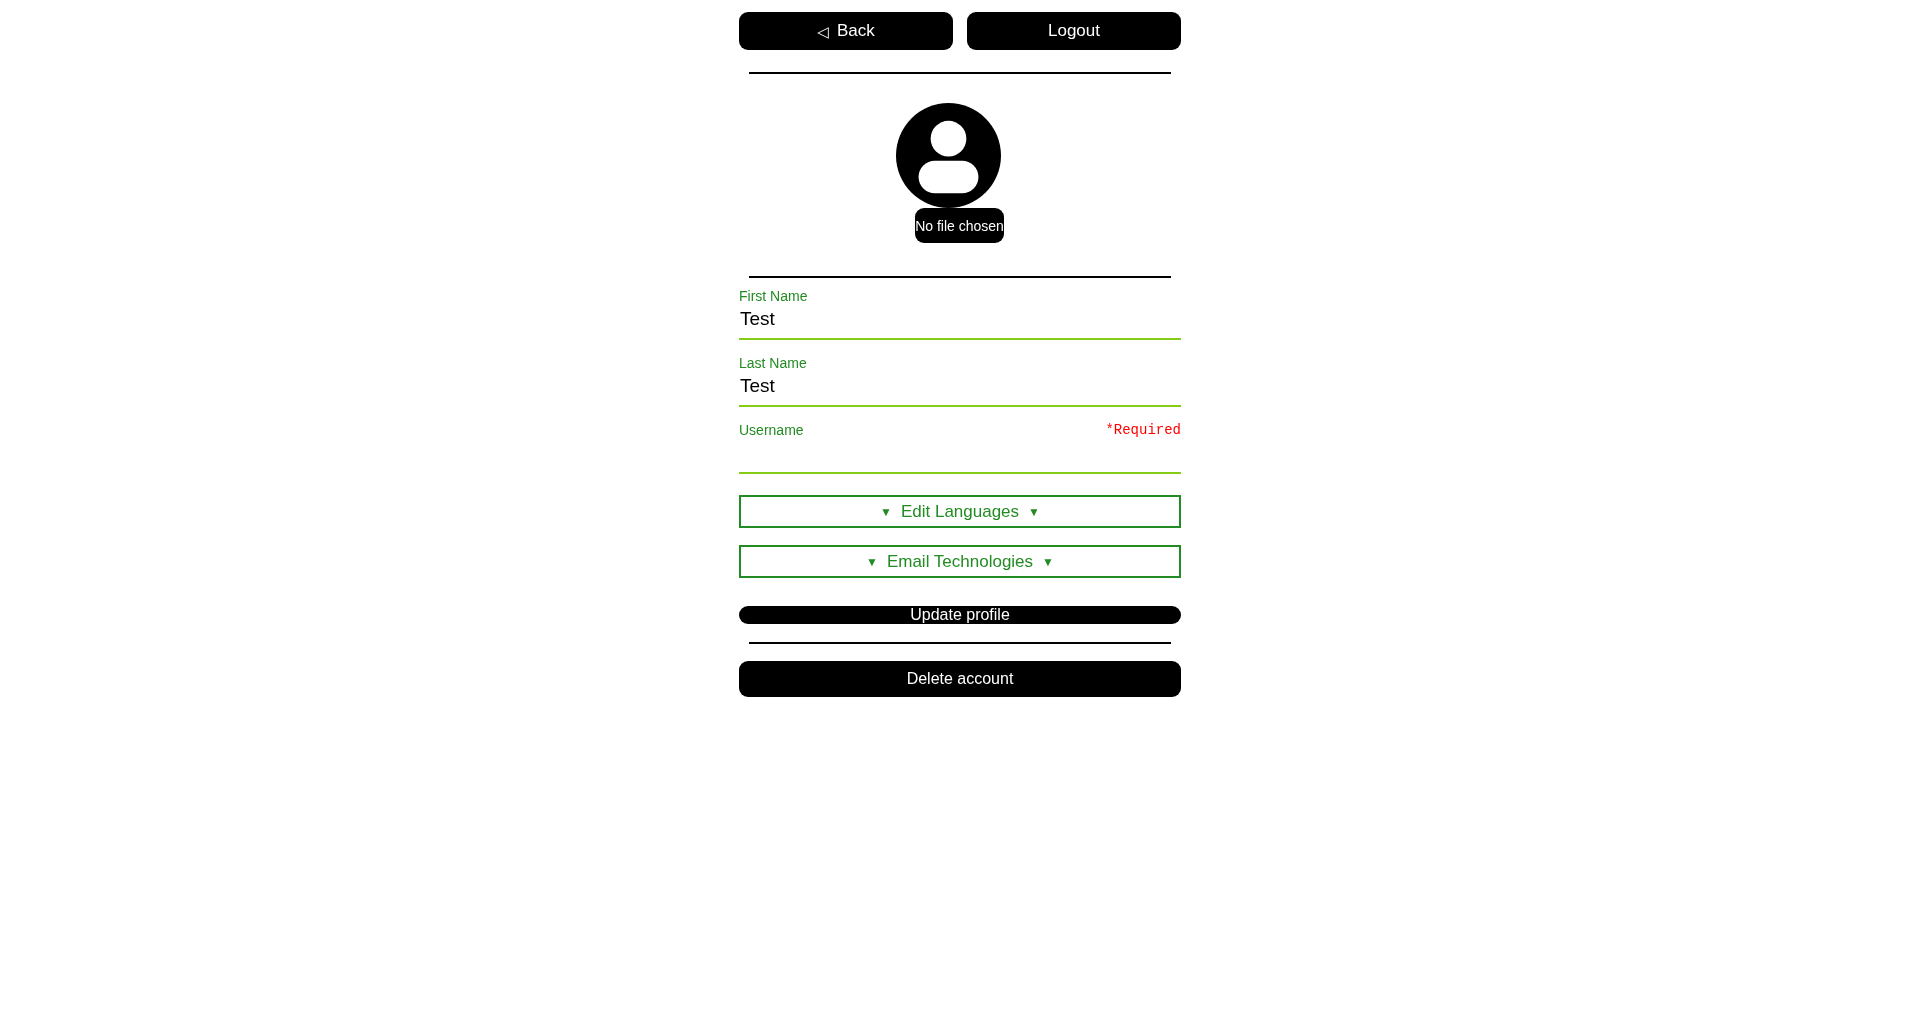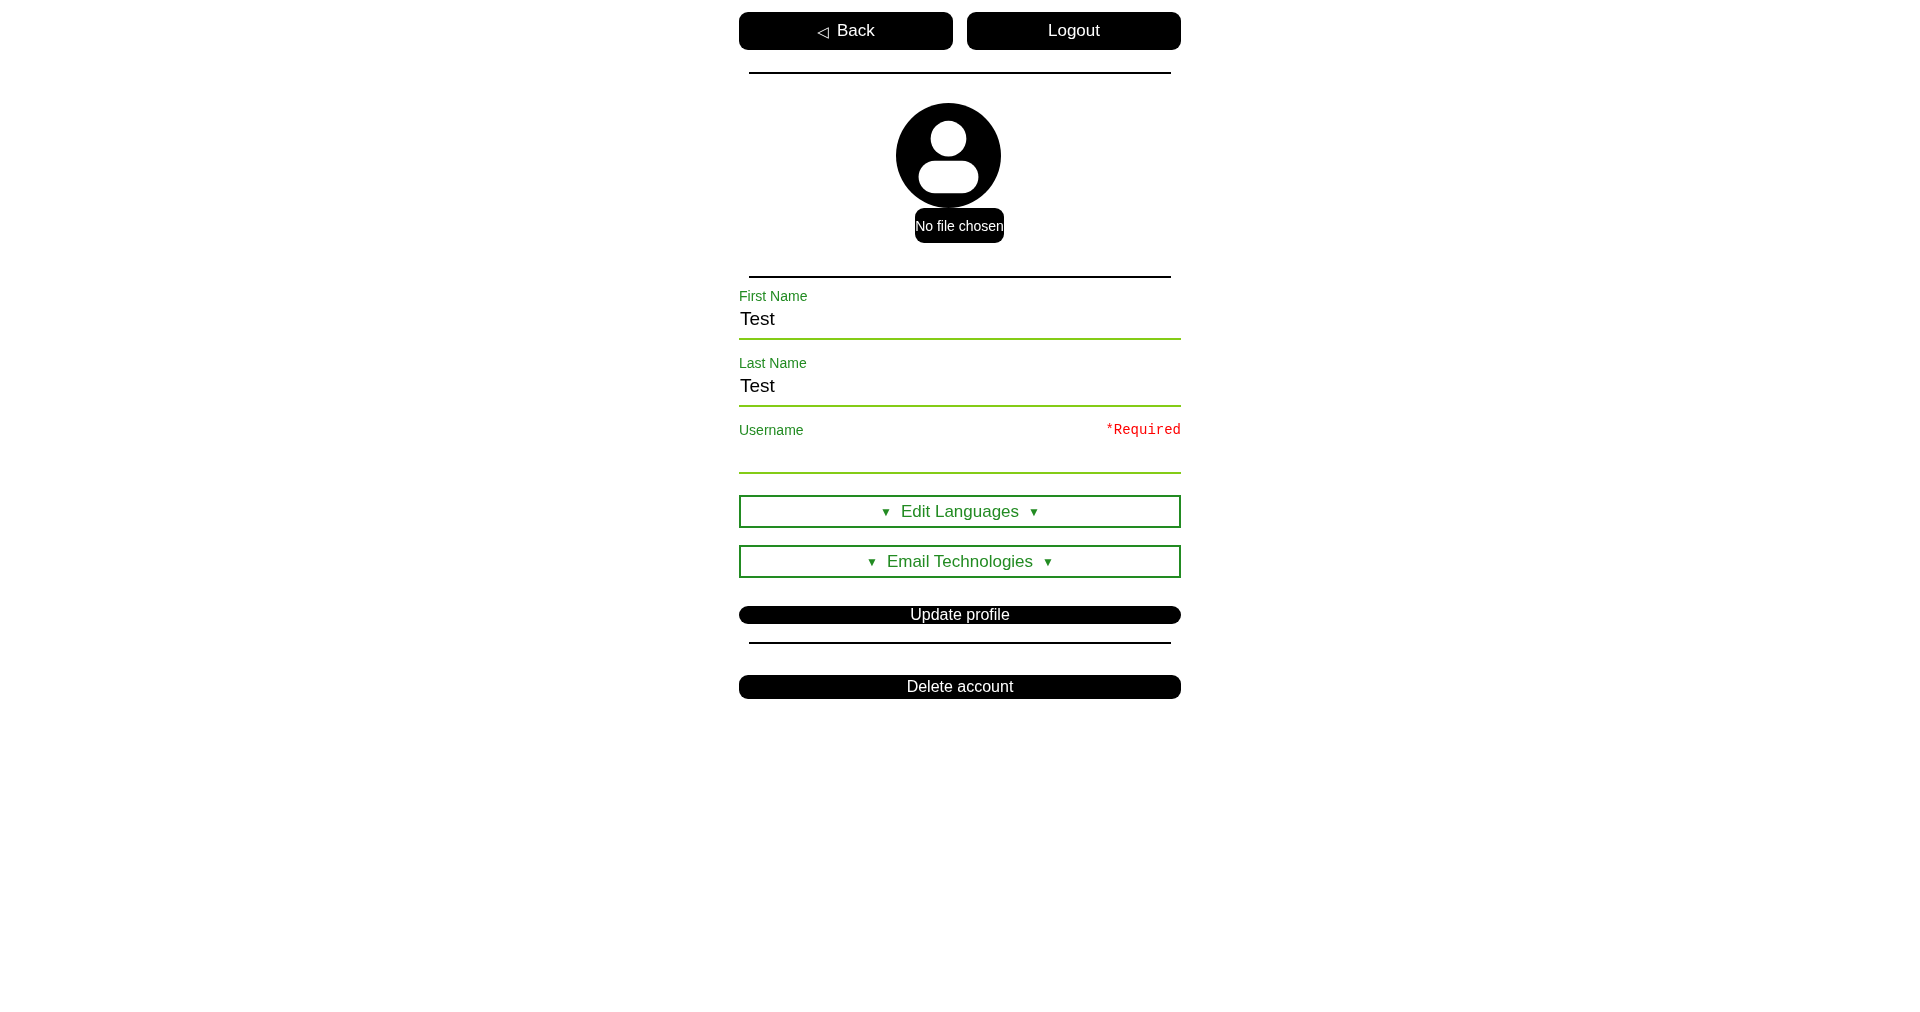--- a/index.html
+++ b/index.html
@@ -141,22 +141,22 @@
 
   
   .update-profile-btn {
     width: 100%;
     height: 18px;
     margin-top: 28px;
     font-size: 16px;
   }
   .delete-account-btn {
     width: 100%;
-    height: 24px;
-    margin-top: 31px;
+    height: 36px;
+    margin-top: 17px;
     font-size: 16px;
   }
 </style>
 </head>
 <body>
 
 <div class="page">
   <div class="container">
 
     <div class="topbar">

